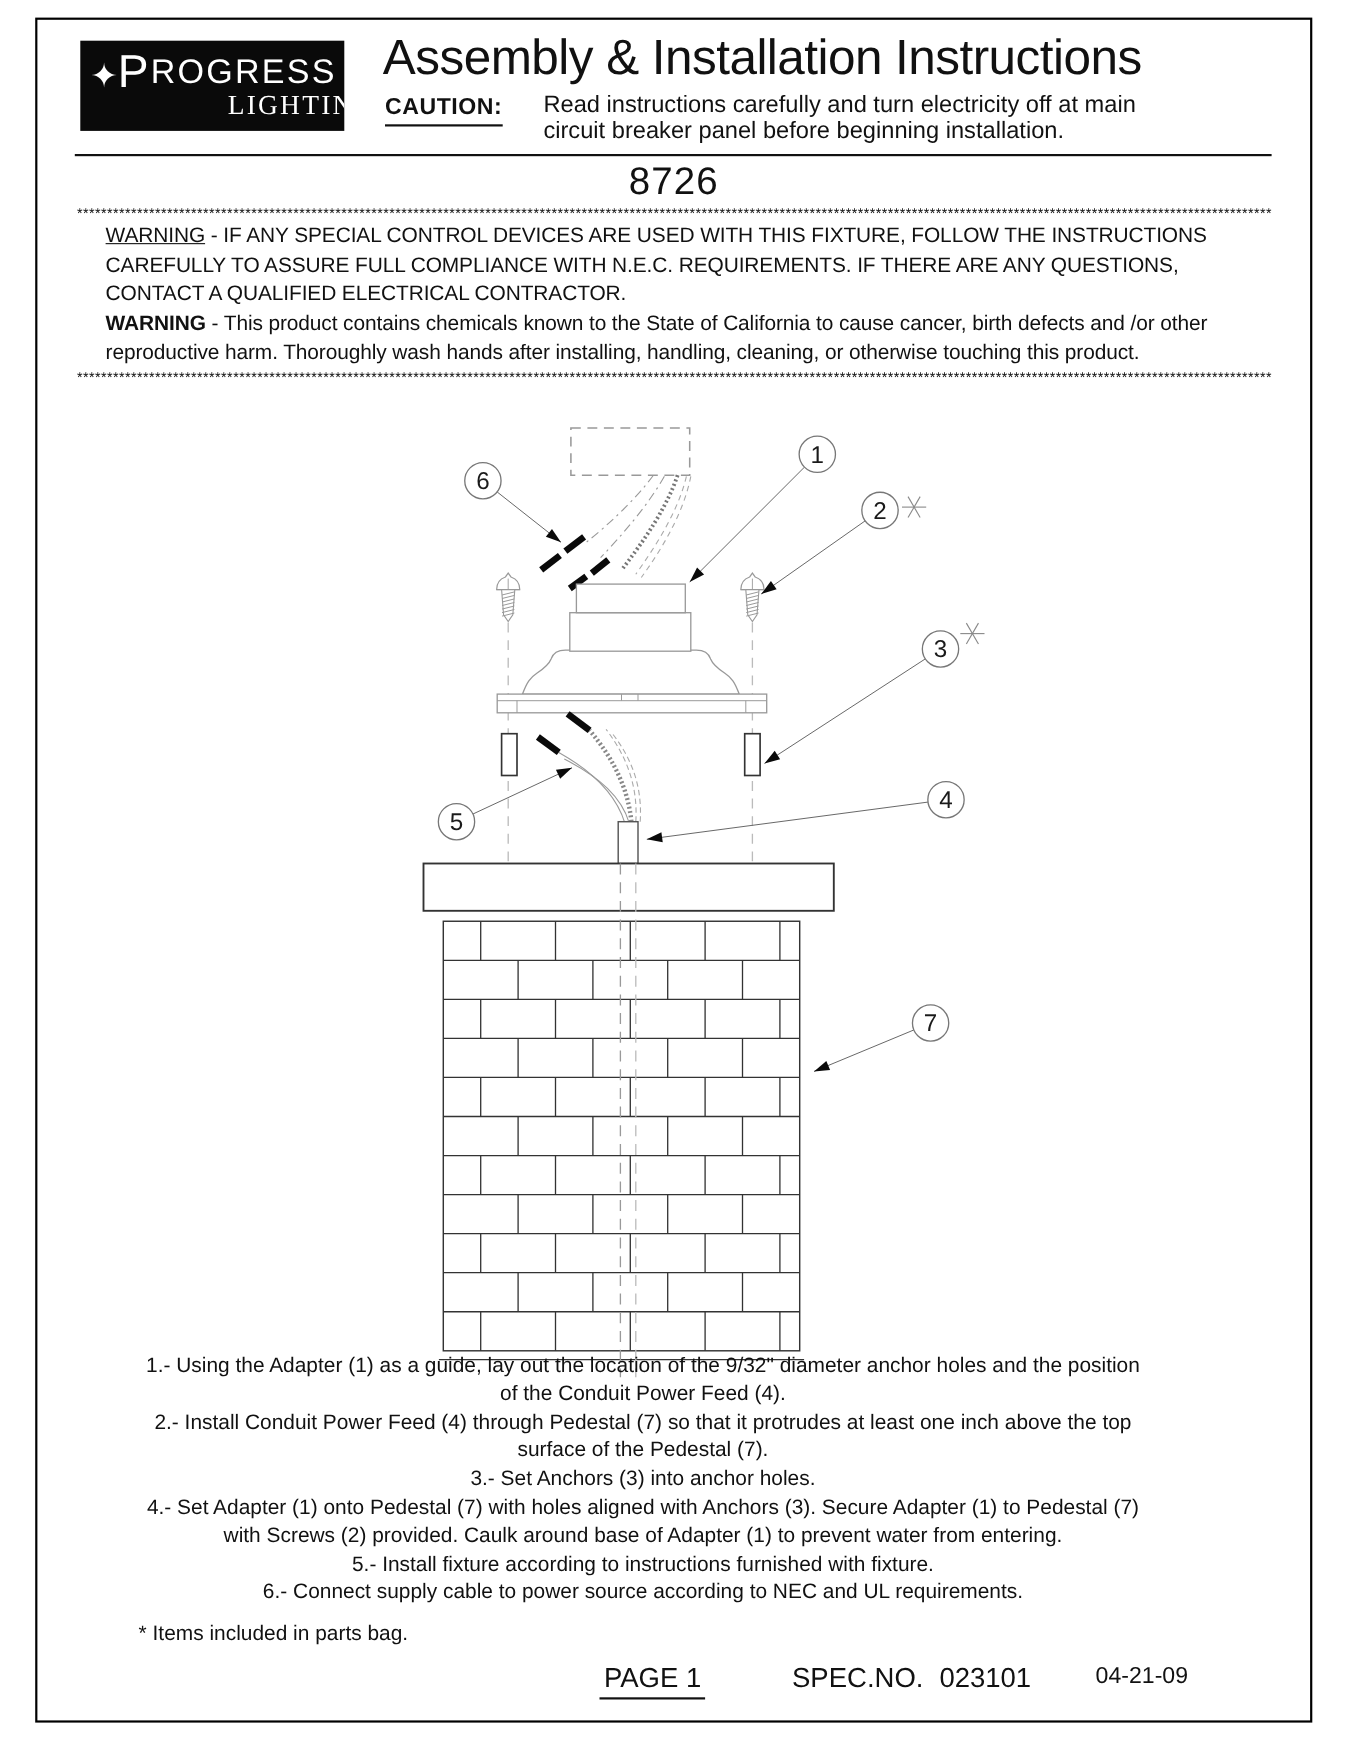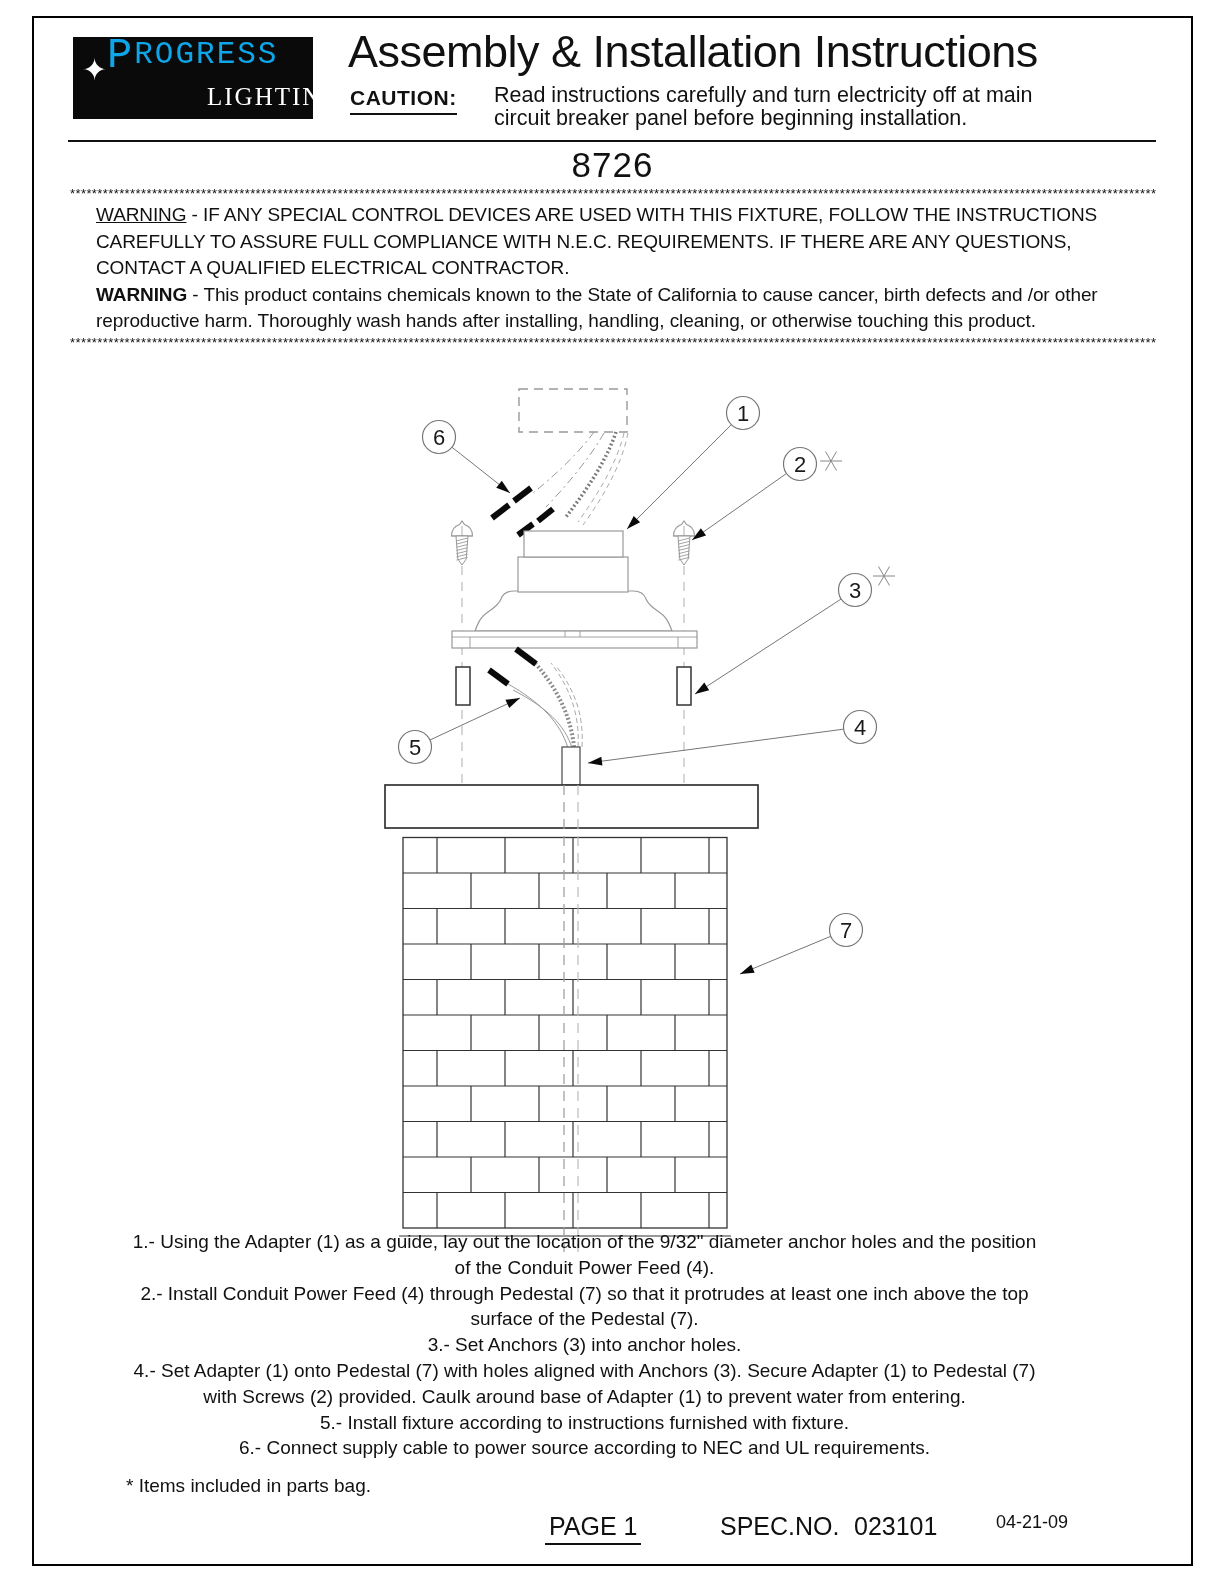--- a/index.html
+++ b/index.html
@@ -1,21 +1,21 @@
 <!DOCTYPE html>
 <html><head>
 <meta charset="utf-8">
 <style>
   html,body{margin:0;padding:0;background:#fff;}
   body{width:1224px;height:1584px;position:relative;font-family:"Liberation Sans",sans-serif;color:#111;}
   .page{position:absolute;left:32px;top:16px;width:1157px;height:1546px;border:2px solid #000;background:#fff;}
   
   .logo{position:absolute;left:39px;top:19px;width:240px;height:82px;background:#0a0a0a;overflow:hidden;}
   .logo .star{position:absolute;left:9px;top:18px;color:#fff;font-size:30px;line-height:30px;}
-  .logo .l1{position:absolute;left:34px;top:0;color:#0ea5e9;font-family:Liberation Mono, monospace;font-size:31px;letter-spacing:2px;}
+  .logo .l1{position:absolute;left:34px;top:10px;color:#ffffff;font-family:Liberation Sans, sans-serif;font-size:31px;letter-spacing:2px;}
   .logo .l1 .big{font-size:42px;line-height:30px;vertical-align:-4px;}
   .logo .l2{position:absolute;left:102px;top:46px;color:#fff;font-family:"Liberation Serif",serif;font-size:25px;letter-spacing:2px;margin-left:32px;}
   .title{position:absolute;left:314px;top:8px;font-size:45px;letter-spacing:-0.5px;white-space:nowrap;}
   .caution-label{position:absolute;left:316px;top:68px;font-size:21px;font-weight:bold;letter-spacing:0.5px;border-bottom:2px solid #111;padding-bottom:3px;}
   .caution-text{position:absolute;left:460px;top:66px;width:660px;font-size:21.5px;line-height:23px;}
   .hrule{position:absolute;left:34px;top:122px;width:1088px;height:0;border-top:2.2px solid #111;}
   .model{position:absolute;left:0;top:127px;width:100%;text-align:center;font-size:35px;letter-spacing:1px;}
   .sep{position:absolute;left:36px;width:1086px;height:15px;font-size:13px;letter-spacing:0.4px;line-height:13px;white-space:nowrap;overflow:hidden;color:#111;}
   .sep1{top:169px;}
   .sep2{top:318px;}
@@ -23,21 +23,21 @@
   .warnings p{margin:0;}
   .wu{text-decoration:underline;}
   .wb{font-weight:bold;}
   
   .instructions{position:absolute;left:126px;top:1229px;width:917px;font-size:19px;line-height:25.8px;text-align:center;}
   .parts-note{position:absolute;left:126px;top:1475px;font-size:19px;}
   
   .f-page{position:absolute;left:513px;top:1512px;font-size:25px;border-bottom:2px solid #111;padding:0 4px 2px 4px;margin-left:32px;}
   .f-spec{position:absolute;left:720px;top:1512px;font-size:25px;}
   .f-specv{position:absolute;left:854px;top:1512px;font-size:25px;}
-  .f-date{position:absolute;left:996px;top:1512px;font-size:18px;}
+  .f-date{position:absolute;left:996px;top:1512px;font-size:21px;}
   svg{position:absolute;}
 </style>
 </head>
 <body>
 
 <div class="page">
 
   <div class="logo">
     <span class="star">✦</span>
     <span class="l1"><span class="big">P</span><span>ROGRESS</span></span>

